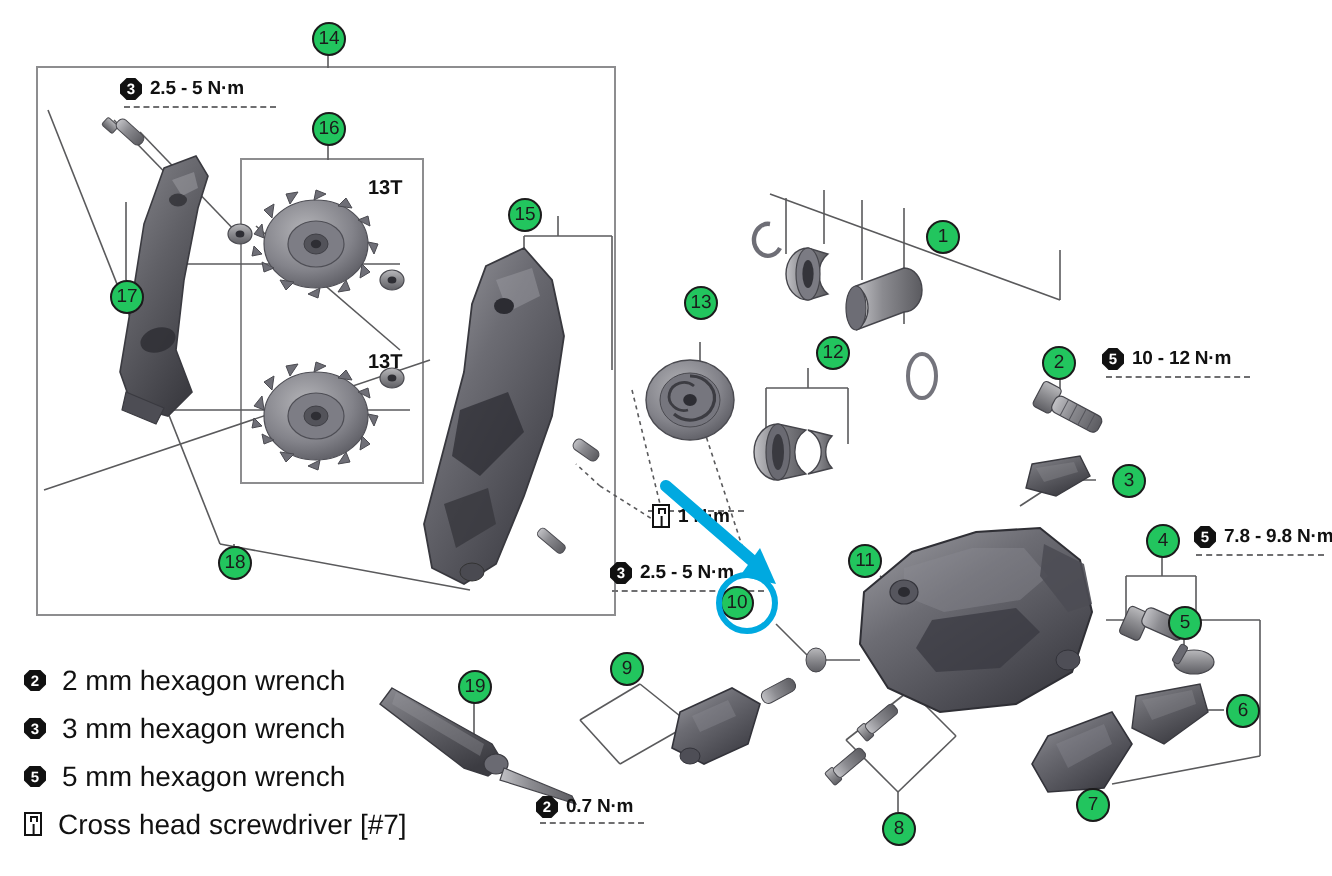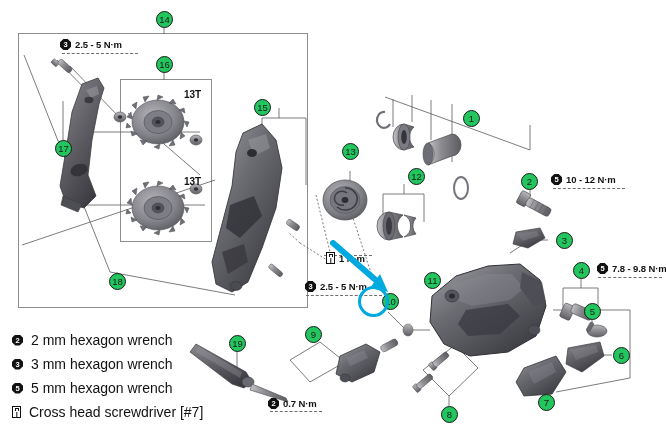--- a/index.html
+++ b/index.html
@@ -465,21 +465,21 @@
   <div class="balloon" style="left:408px;top:168px;">12</div>
   <div class="balloon" style="left:463px;top:110px;">1</div>
   <div class="balloon" style="left:521px;top:173px;">2</div>
   <div class="balloon" style="left:556px;top:232px;">3</div>
   <div class="balloon" style="left:573px;top:262px;">4</div>
   <div class="balloon" style="left:584px;top:303px;">5</div>
   <div class="balloon" style="left:613px;top:347px;">6</div>
   <div class="balloon" style="left:538px;top:394px;">7</div>
   <div class="balloon" style="left:441px;top:406px;">8</div>
   <div class="balloon" style="left:305px;top:326px;">9</div>
-  <div class="balloon" style="left:382px;top:293px;">10</div>
+  <div class="balloon" style="left:360px;top:293px;">10</div>
   <div class="balloon" style="left:424px;top:272px;">11</div>
   <div class="balloon" style="left:229px;top:335px;">19</div>
 
   <div class="torque" style="left:60px;top:39px;">
     <span class="badge-hex">3</span>
     <span class="txt">2.5 - 5 N·m</span>
   </div>
   <div class="dashline" style="left:62px;top:53px;width:76px;"></div>
 
   <div class="torque" style="left:305px;top:281px;">

